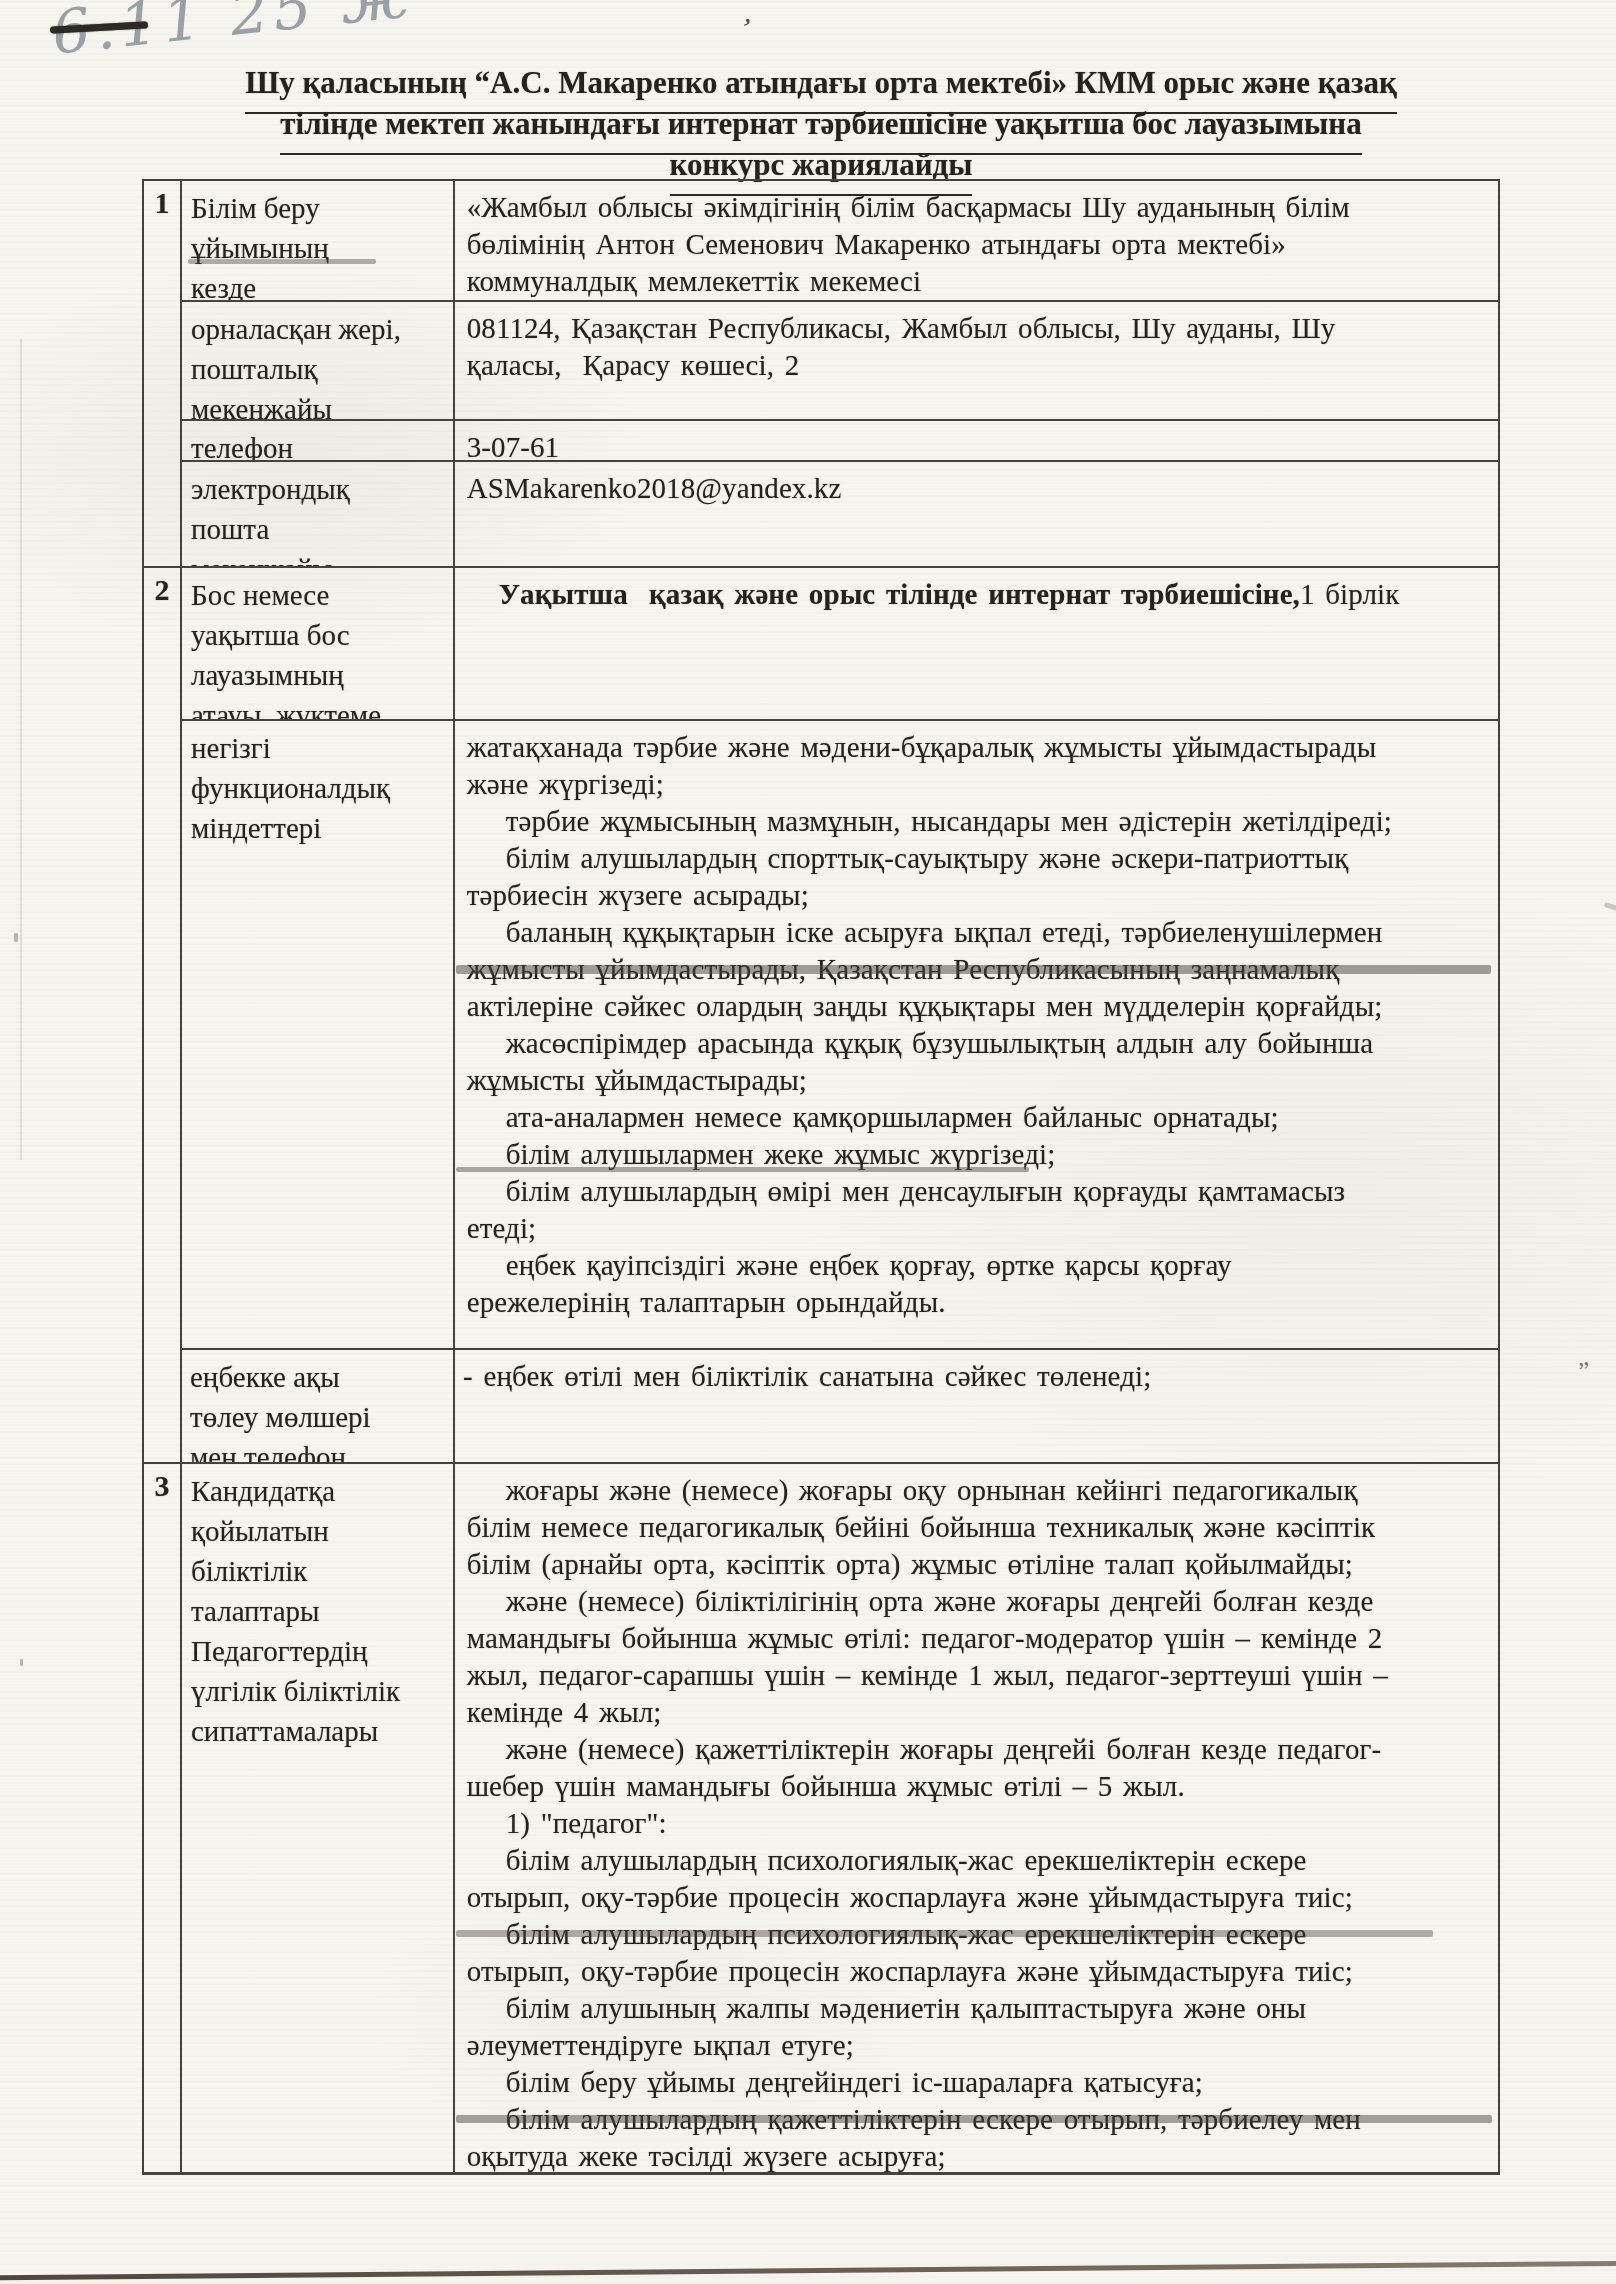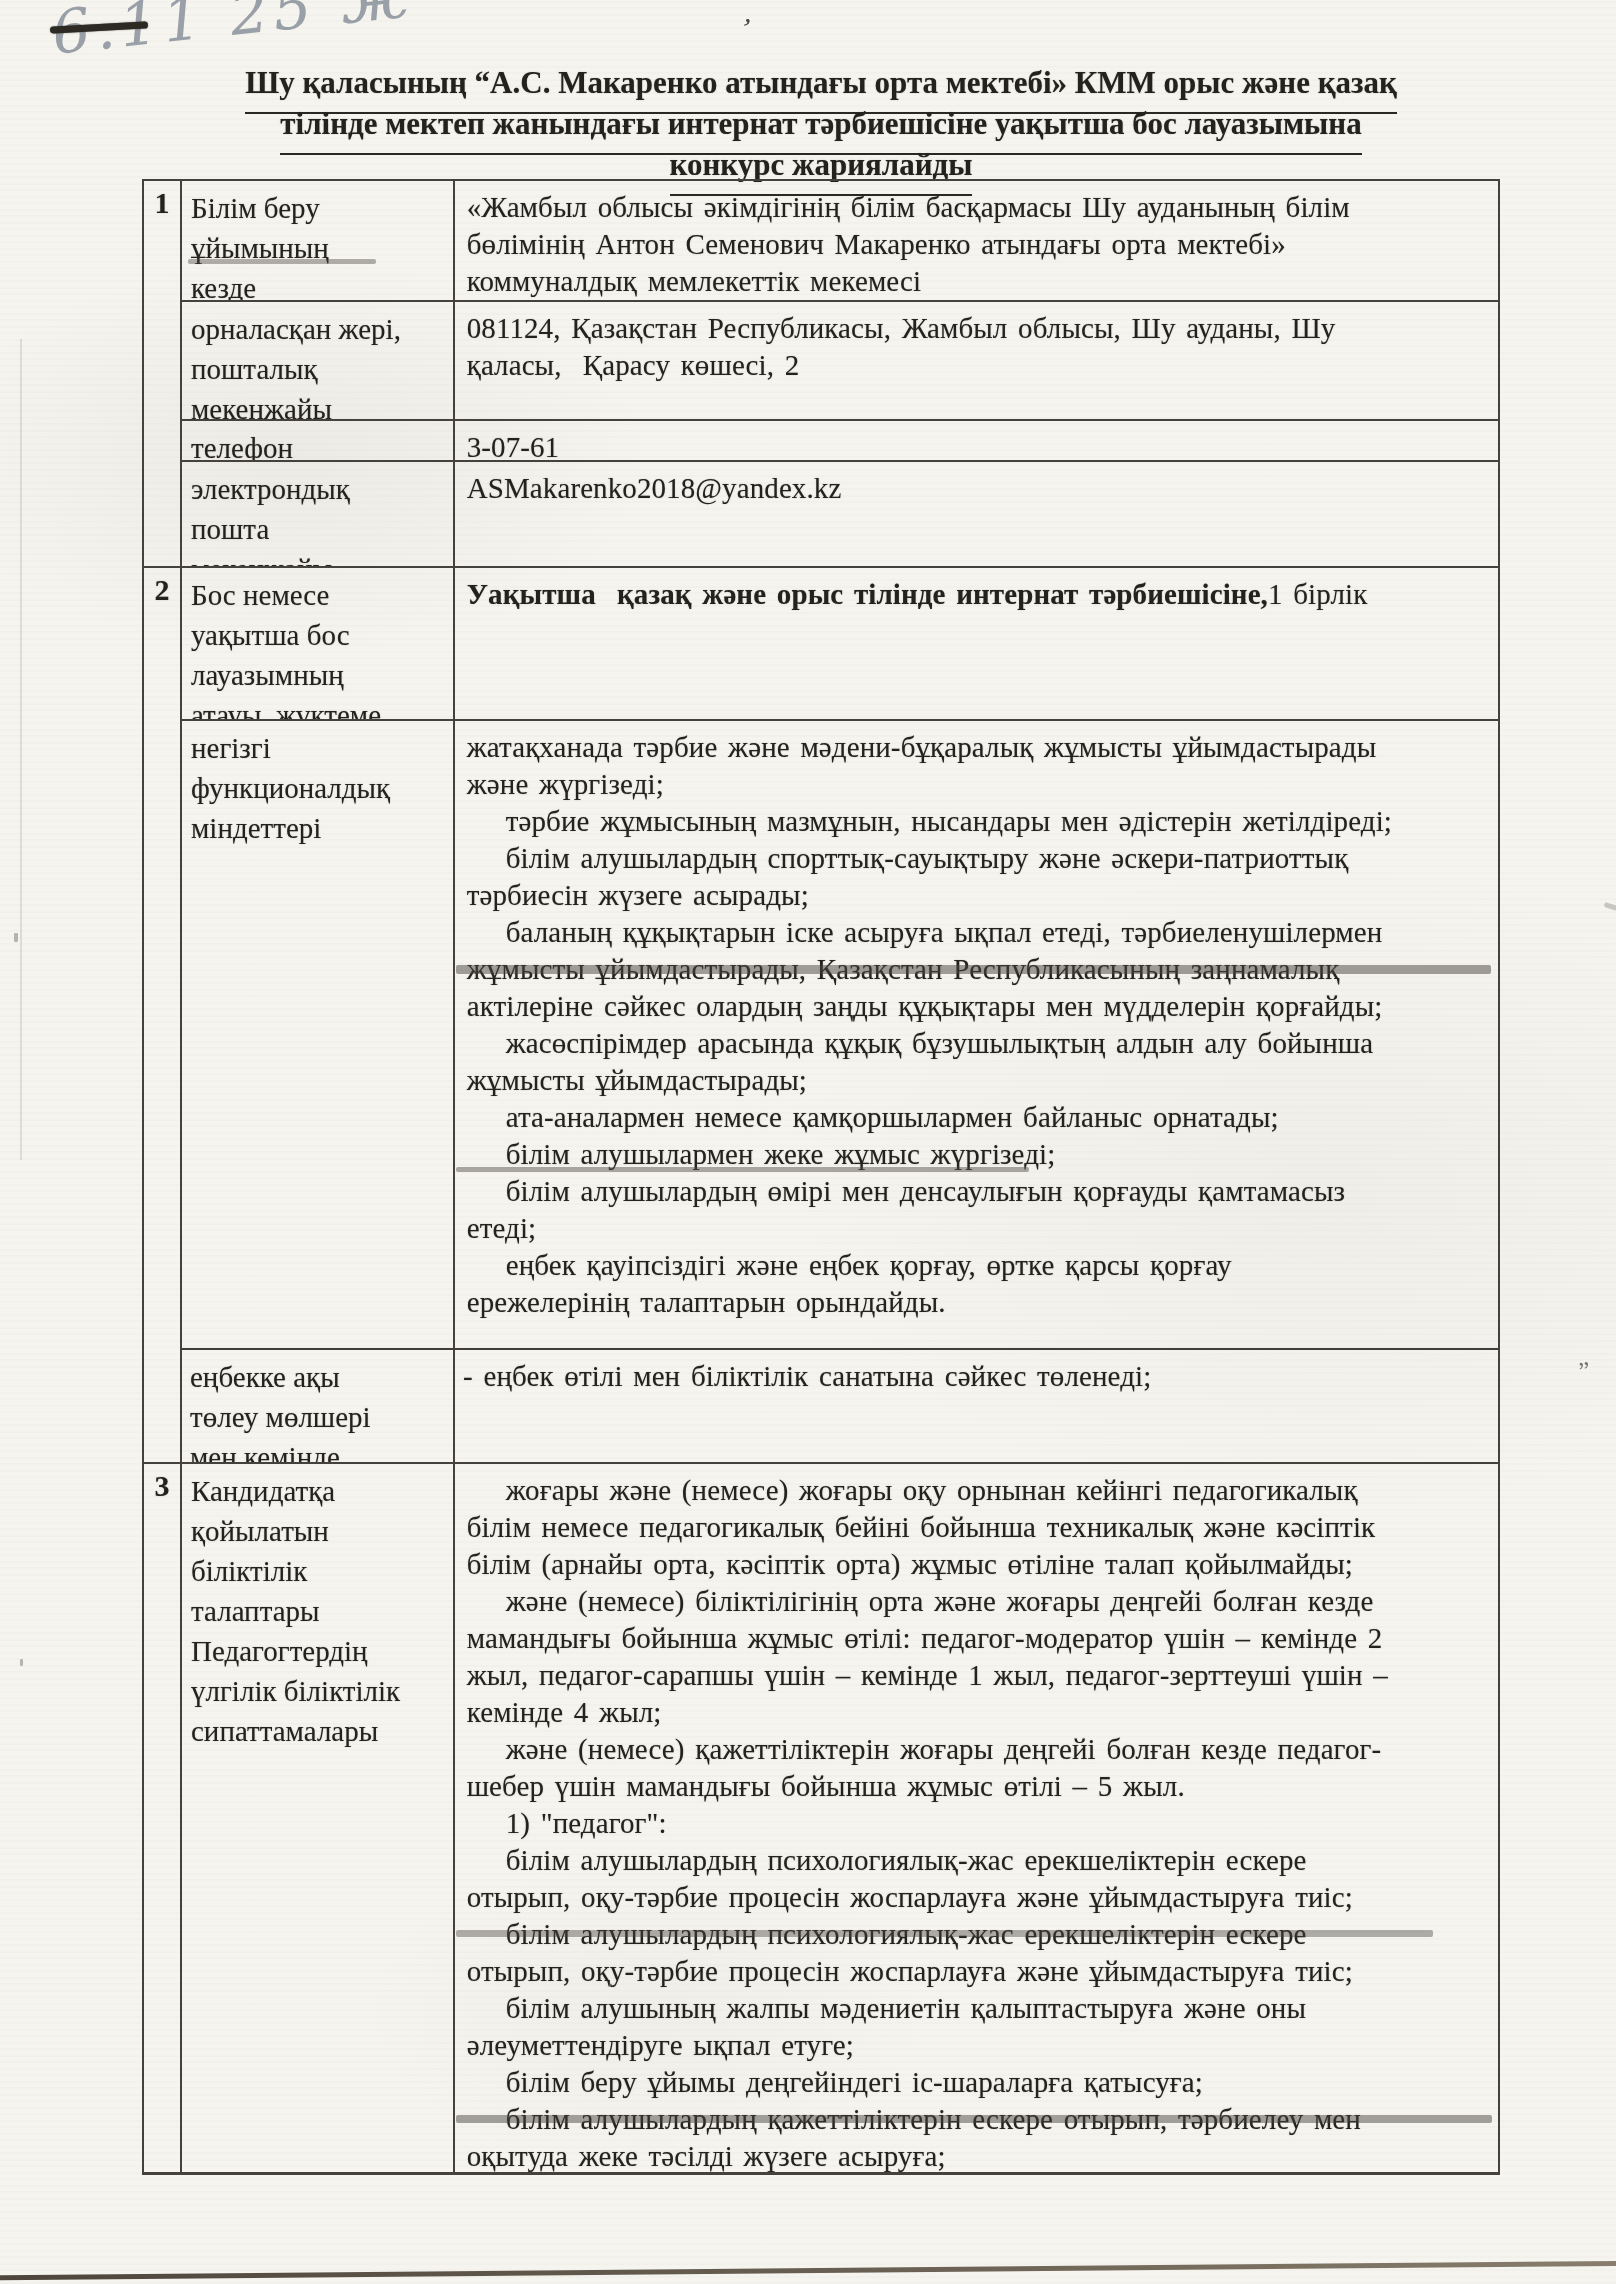--- a/index.html
+++ b/index.html
@@ -94,21 +94,21 @@
   .rr4{grid-row:4;border-top:2px solid #45423c;}
   .rr5{grid-row:5;border-top:2px solid #45423c;}
   .rr6{grid-row:6;border-top:2px solid #45423c;}
   .rr7{grid-row:7;border-top:2.6px solid #413e38;padding-left:8px;}
   .rr8{grid-row:8;border-top:2px solid #45423c;}
 
   .line{white-space:pre-wrap;}
   .lab .line{line-height:40px;}
   .val .line{line-height:37px;}
   .ind{text-indent:39px;}
-  .bold{font-weight:bold;}
+  .bold{font-weight:bold;margin-left:32px;}
 
   
   .artifact{position:absolute;border-radius:2px;filter:blur(0.7px);}
   .a-label-underline{left:188px;top:259px;width:188px;height:4.6px;background:rgba(70,64,58,0.40);}
   .a-strike-1{left:456px;top:965px;width:1035px;height:8.5px;background:rgba(72,67,60,0.50);}
   .a-underline-1{left:456px;top:1167px;width:573px;height:5.2px;background:rgba(84,79,72,0.48);}
   .a-strike-2{left:456px;top:1930px;width:977px;height:7.2px;background:rgba(74,69,62,0.42);}
   .a-strike-3{left:456px;top:2115px;width:1036px;height:7.8px;background:rgba(72,67,60,0.48);}
 
   
@@ -210,21 +210,21 @@
         <div class="line ind">білім алушылармен жеке жұмыс жүргізеді;</div>
         <div class="line ind">білім алушылардың өмірі мен денсаулығын қорғауды қамтамасыз</div>
         <div class="line">етеді;</div>
         <div class="line ind">еңбек қауіпсіздігі және еңбек қорғау, өртке қарсы қорғау</div>
         <div class="line">ережелерінің талаптарын орындайды.</div>
       </div>
 
     <div class="cell lab rr7">
         <div class="line">еңбекке ақы</div>
         <div class="line">төлеу мөлшері</div>
-        <div class="line">мен кемінде</div>
+        <div class="line">мен телефон</div>
       </div>
     <div class="cell val rr7">
         <div class="line">- еңбек өтілі мен біліктілік санатына сәйкес төленеді;</div>
       </div>
 
     <div class="cell lab rr8">
         <div class="line">Кандидатқа</div>
         <div class="line">қойылатын</div>
         <div class="line">біліктілік</div>
         <div class="line">талаптары</div>

